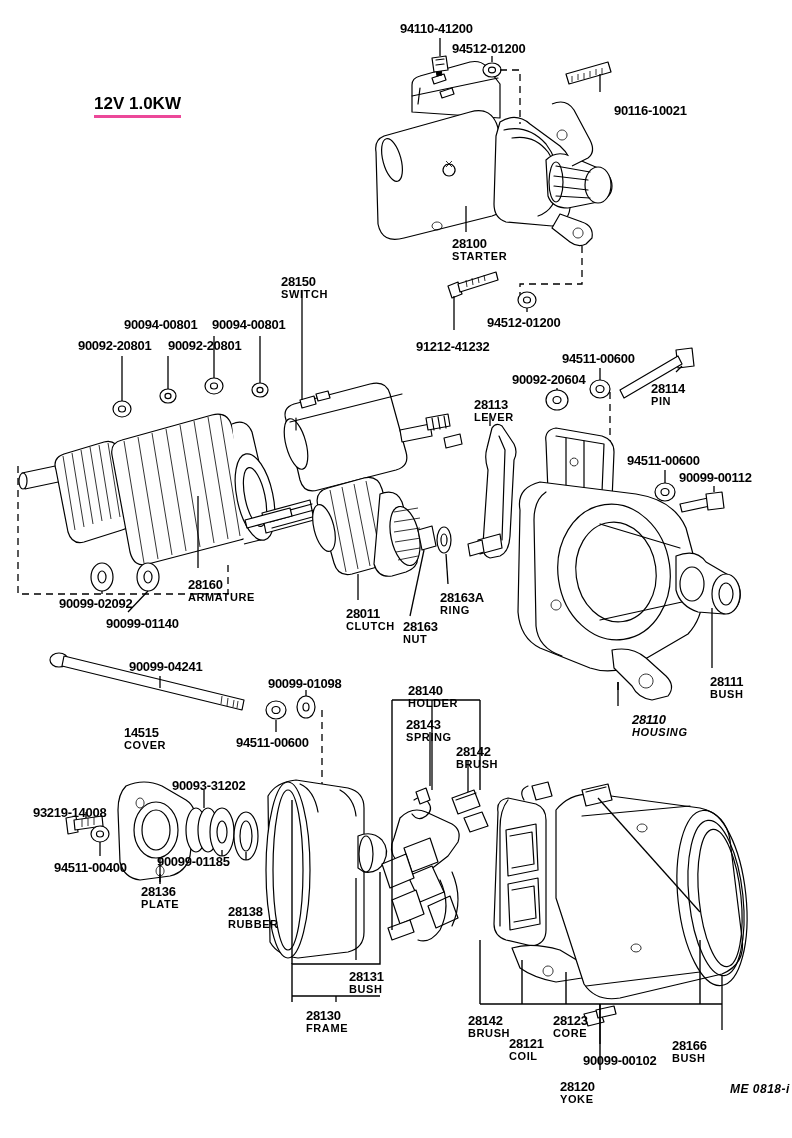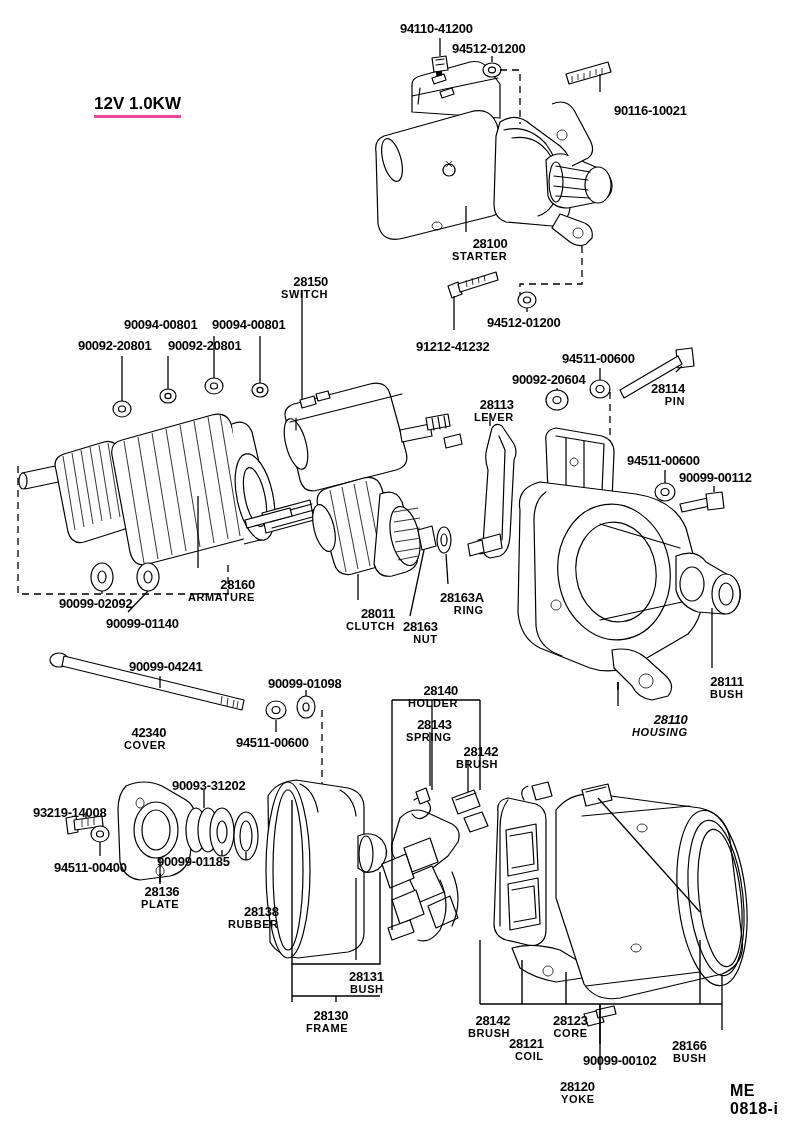--- a/index.html
+++ b/index.html
@@ -5,24 +5,24 @@
 <style>
   html,body{margin:0;padding:0;background:#fff;}
   body{font-family:"Liberation Sans",sans-serif;}
   #page{position:relative;width:792px;height:1138px;background:#fff;overflow:hidden;}
   #art{position:absolute;left:0;top:0;width:792px;height:1138px;}
   .pn{font-size:13px;font-weight:700;letter-spacing:-0.3px;line-height:1.0;}
   .nm{font-size:11px;font-weight:700;letter-spacing:0.6px;line-height:1.0;}
   .grp{position:absolute;}
   .grp .pn{position:static;display:block;}
   .grp .nm{position:static;display:block;margin-top:1px;}
-  .ctr{text-align:right;}
+  .ctr{text-align:left;}
   .title{position:absolute;font-size:17px;font-weight:700;letter-spacing:0px;}
   .title u{text-decoration:none;border-bottom:3px solid #ec4899;padding-bottom:2px;}
-  .wm{position:absolute;font-size:16px;font-weight:700;letter-spacing:0.5px;}
+  .wm{position:absolute;font-size:12px;font-weight:700;letter-spacing:0.5px;font-style:italic;}
 </style>
 </head>
 <body>
 
 <div id="page">
 
   <svg id="art" viewBox="0 0 792 1138" xmlns="http://www.w3.org/2000/svg">
     <defs>
       <style>
         .s{fill:none;stroke:#000;stroke-width:1.2;stroke-linecap:round;stroke-linejoin:round;}
@@ -469,21 +469,21 @@
         <span class="nm">SPRING</span>
       </div>
       <div class="grp ctr" style="left: 456px; top: 745px;">
         <span class="pn">28142</span>
         <span class="nm">BRUSH</span>
       </div>
       <div class="grp" style="left: 236px; top: 736px;">
         <span class="pn">94511-00600</span>
       </div>
       <div class="grp ctr" style="left: 124px; top: 726px;">
-        <span class="pn">42340</span>
+        <span class="pn">14515</span>
         <span class="nm">COVER</span>
       </div>
       <div class="grp" style="left: 172px; top: 779px;">
         <span class="pn">90093-31202</span>
       </div>
       <div class="grp" style="left: 33px; top: 806px;">
         <span class="pn">93219-14008</span>
       </div>
       <div class="grp" style="left: 54px; top: 861px;">
         <span class="pn">94511-00400</span>

